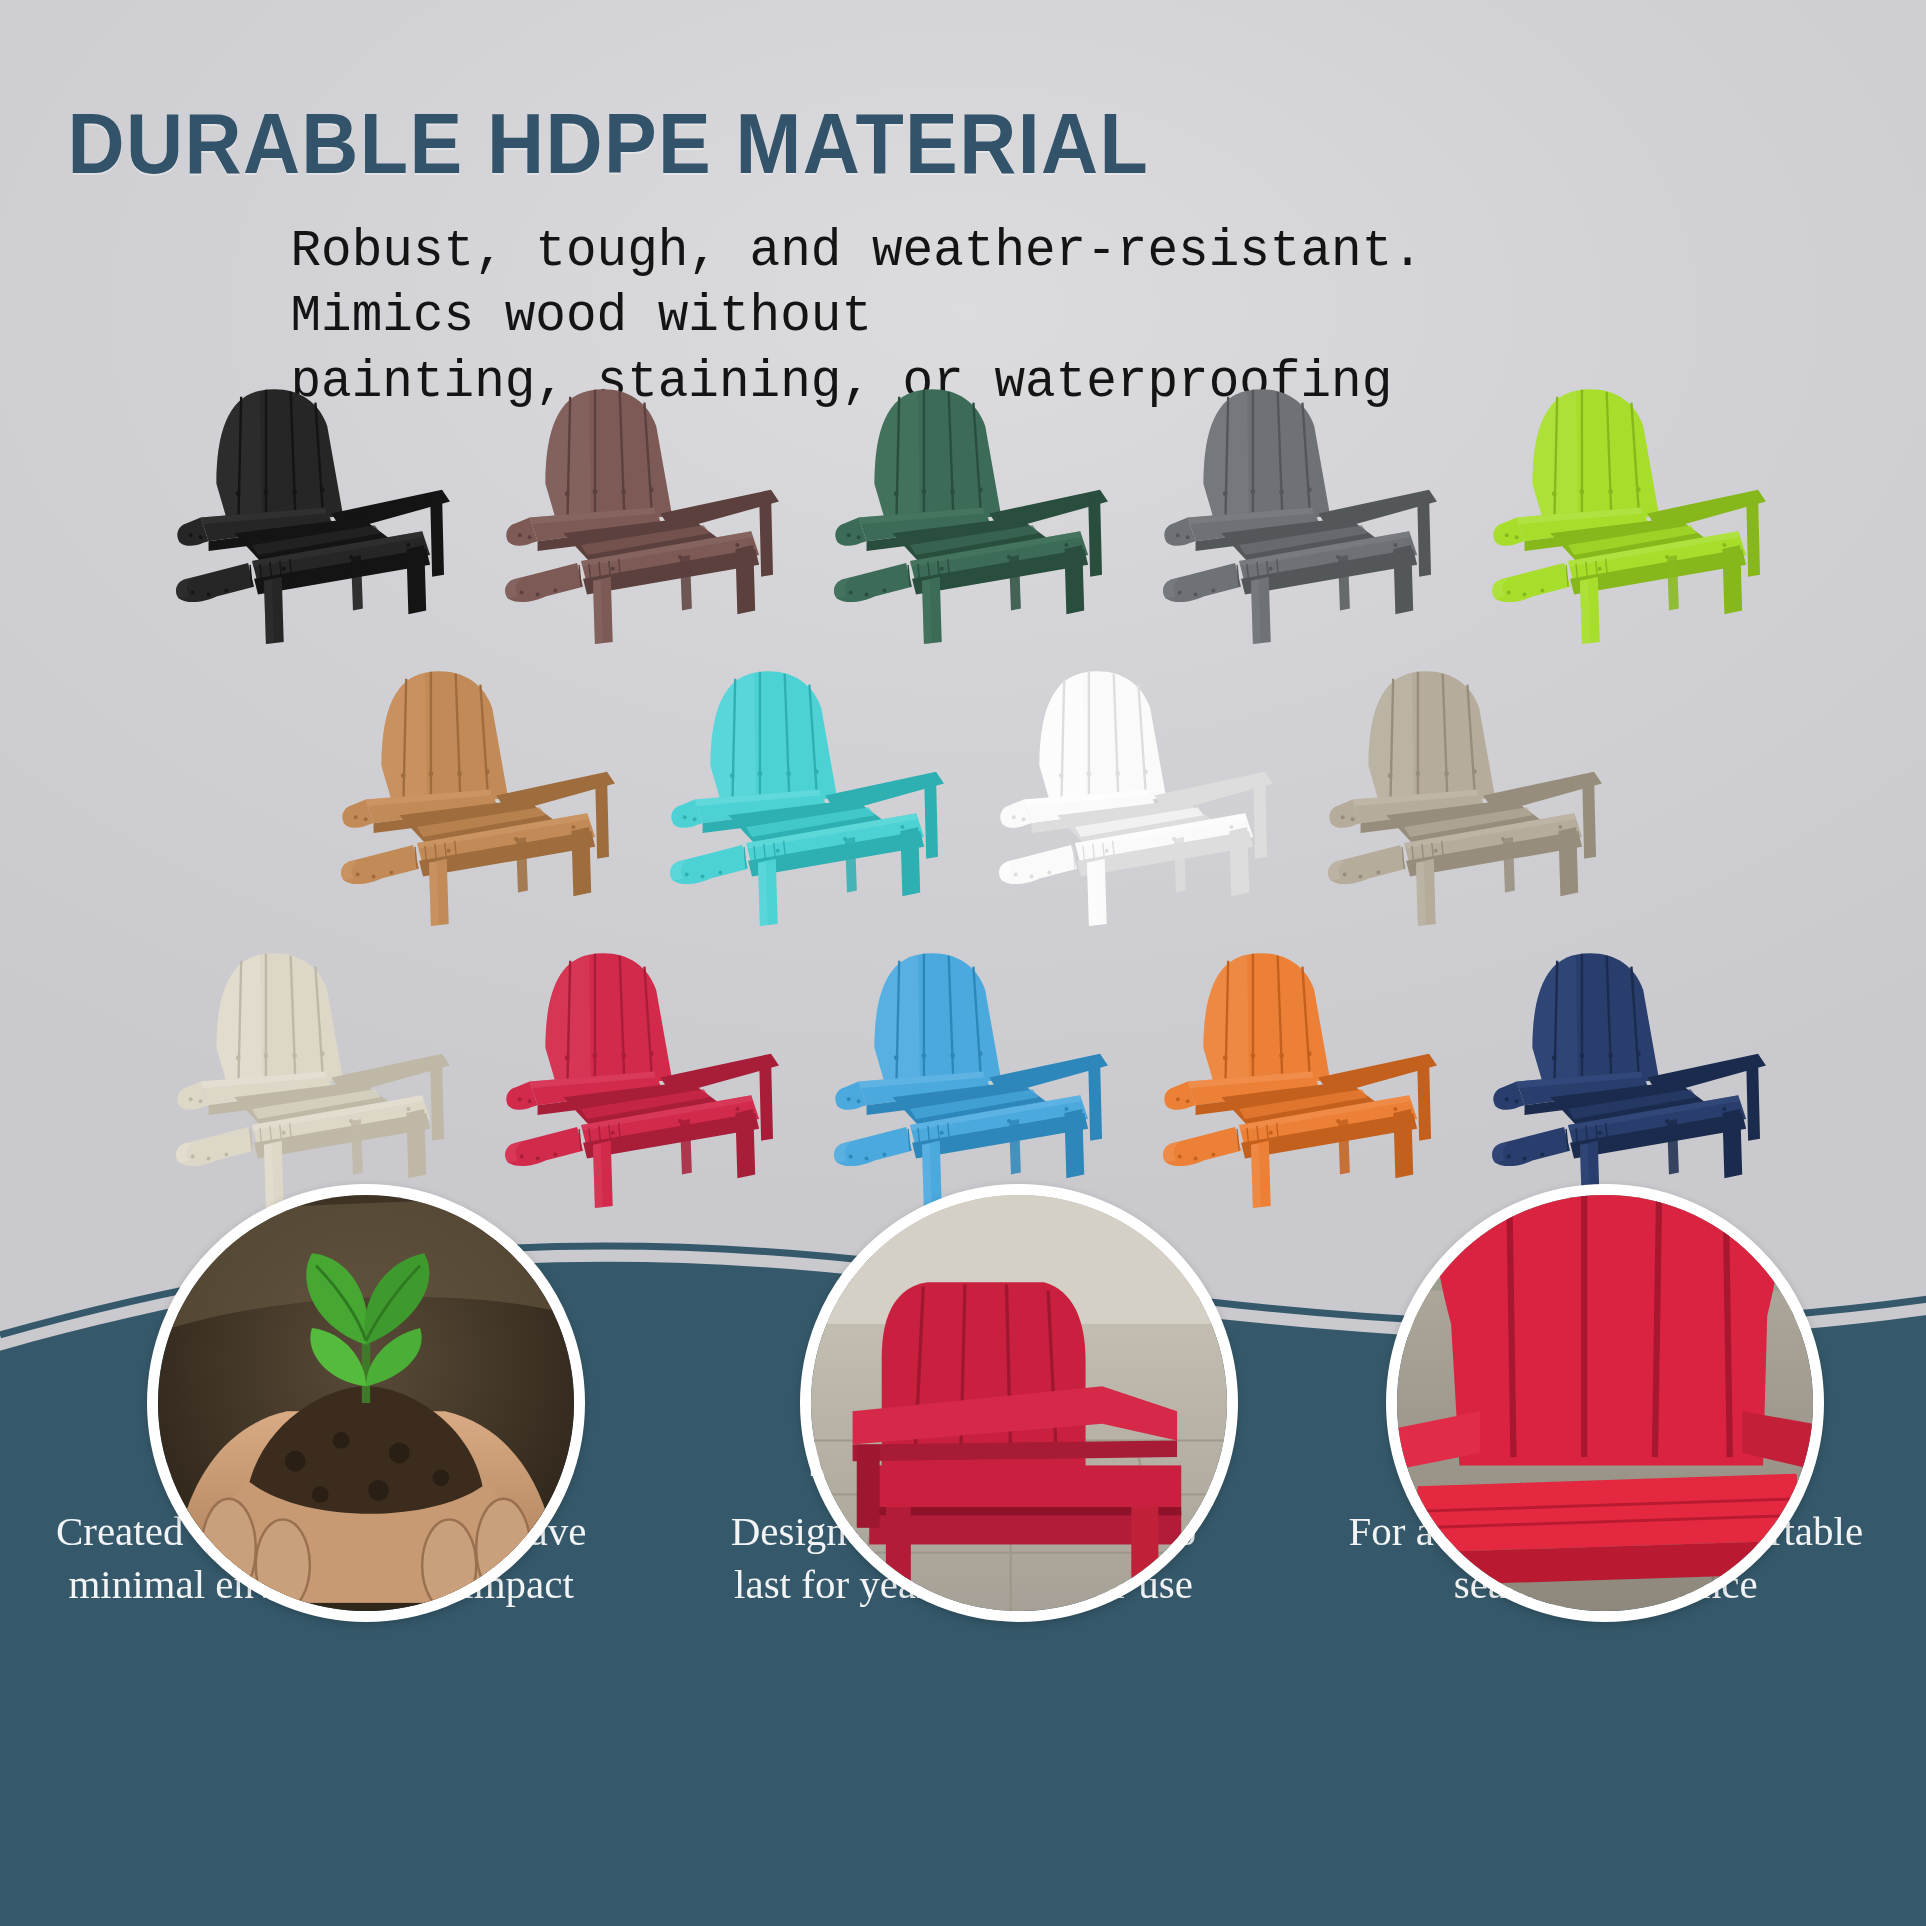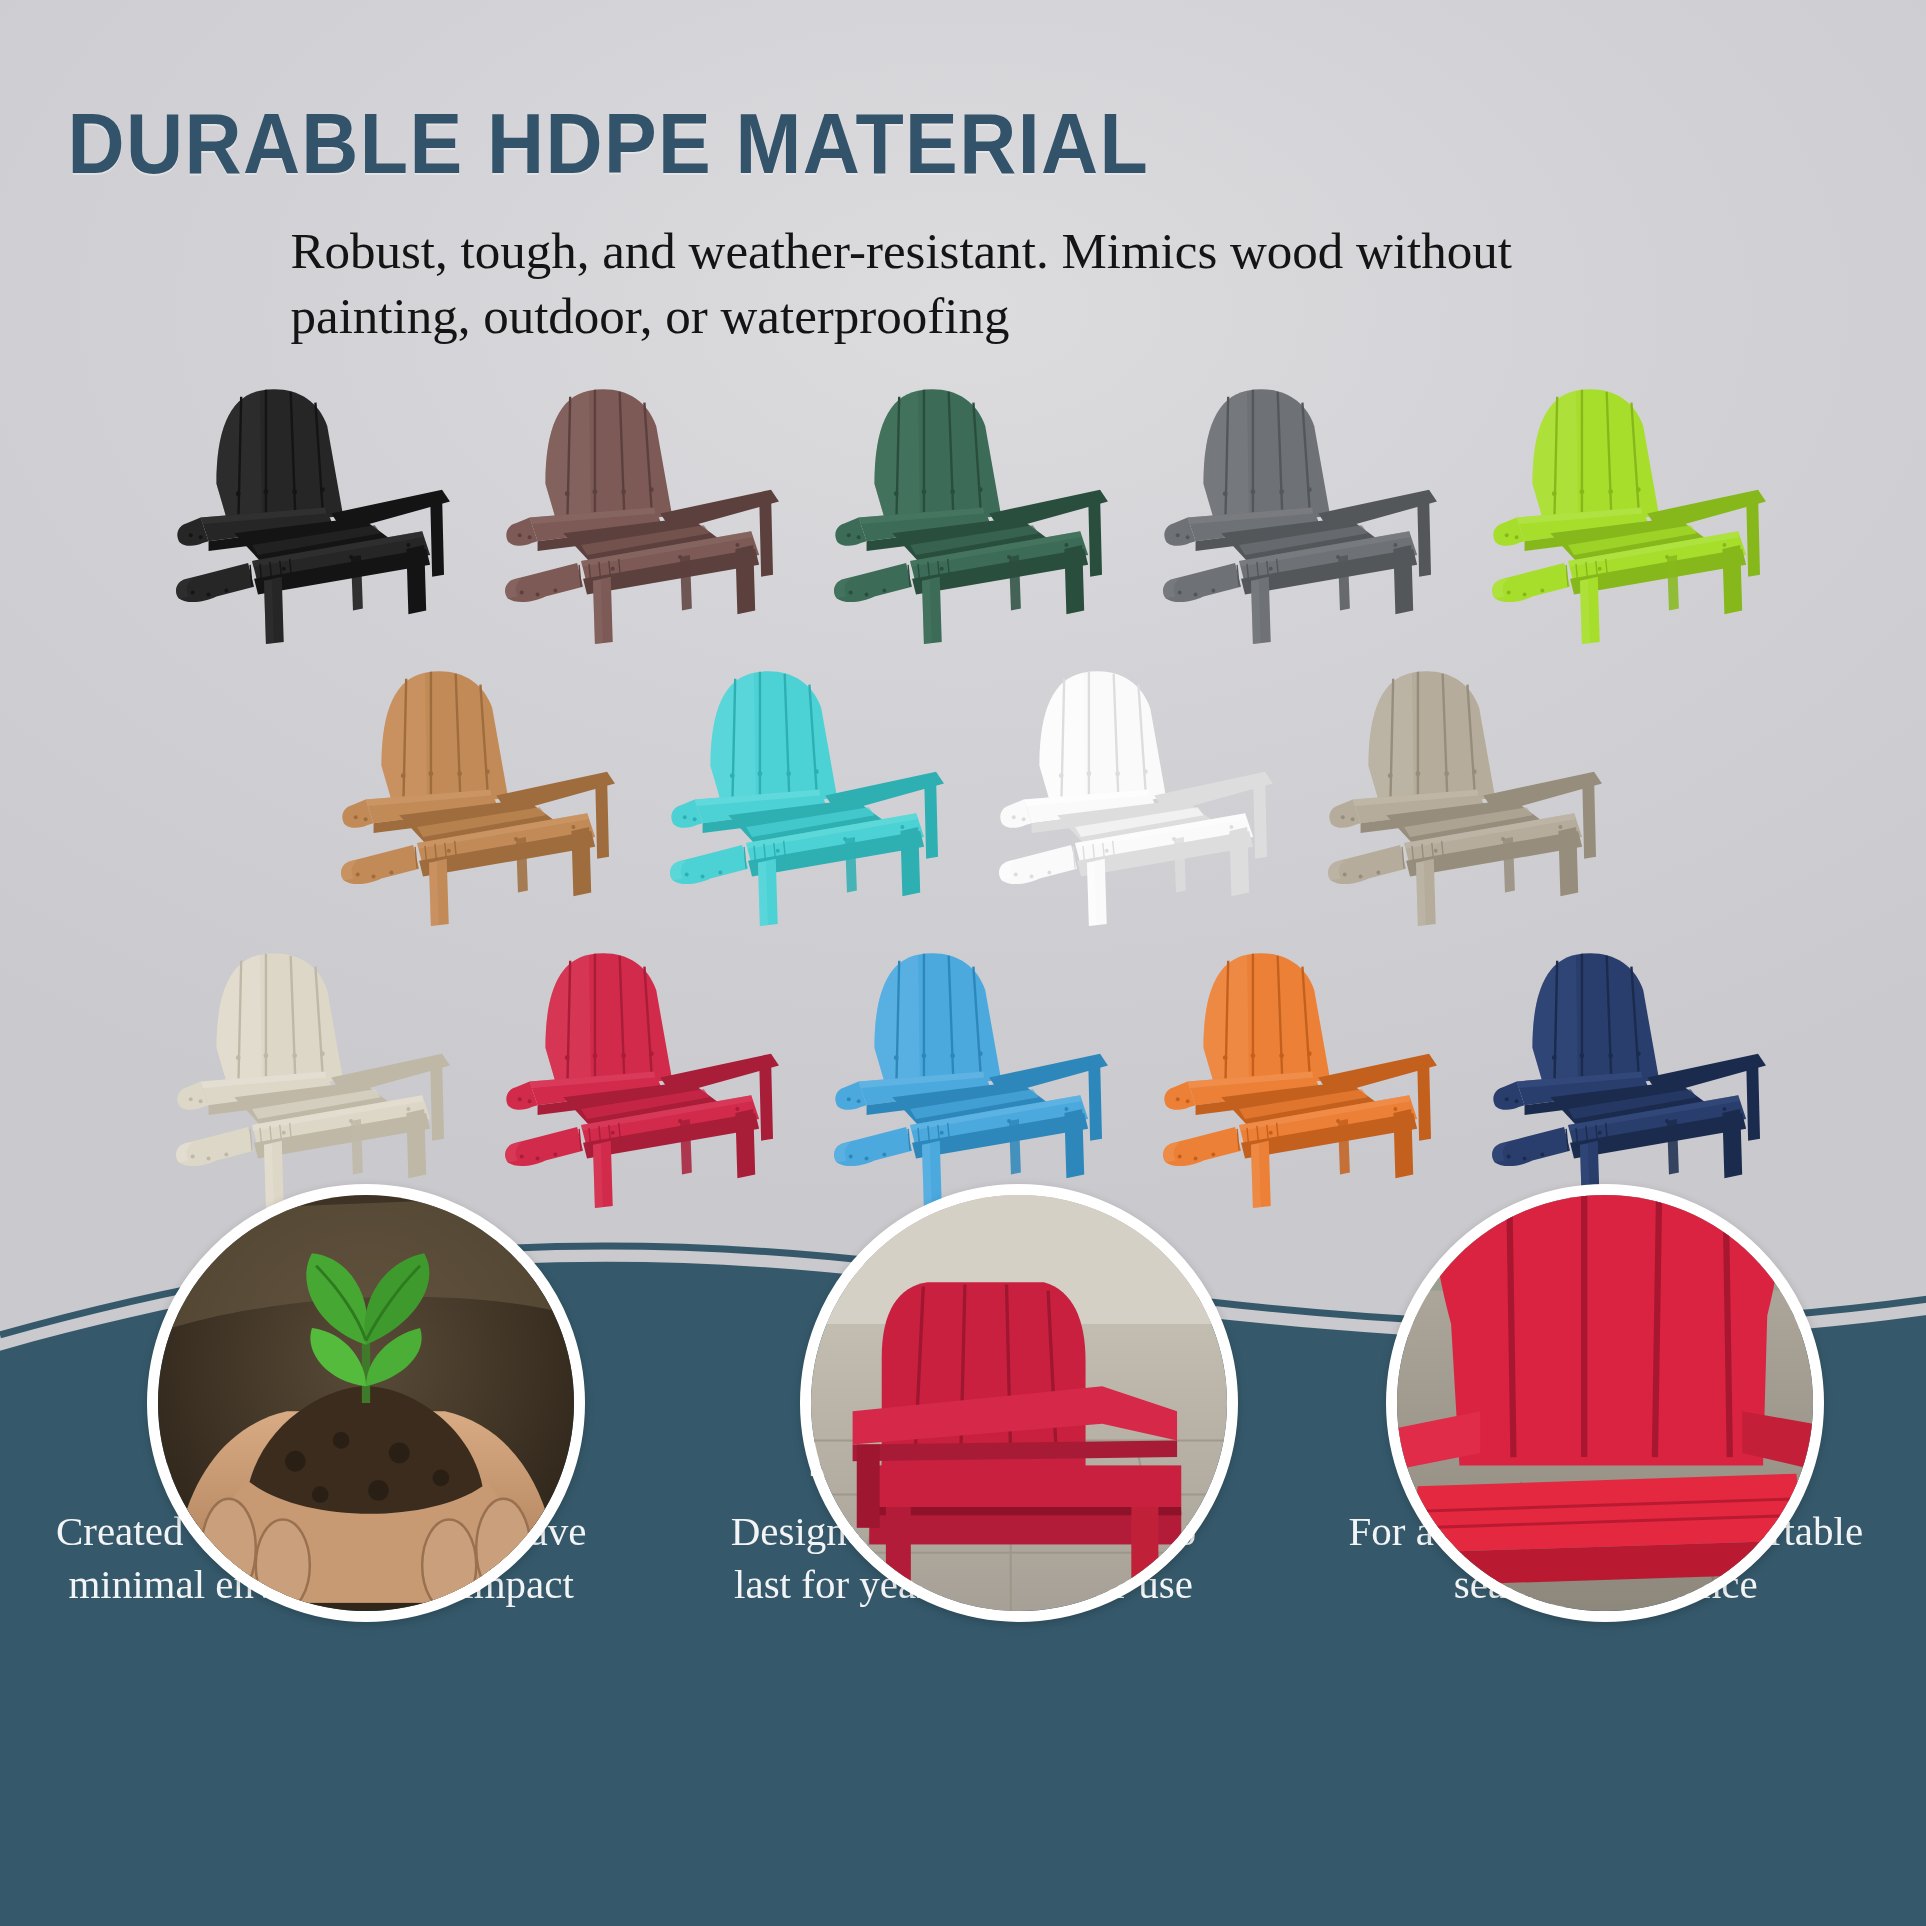--- a/index.html
+++ b/index.html
@@ -23,21 +23,21 @@
     margin:0;padding-top:95px;
     font-family:"Liberation Sans Narrow","Liberation Sans",sans-serif;
     font-weight:700;
     font-size:85px;letter-spacing:1.5px;
     color:#33536a;
     transform:scaleX(.93);
     text-shadow:0 2px 0 rgba(255,255,255,.35);
   }
   #subtitle{
     margin:0 auto;padding-top:26px;width:1346px;
-    font-family:Liberation Serif, serif;
+    font-family:Liberation Mono, monospace;
     font-size:51px;line-height:1.28;color:#141414;
   }
 
   
   #chair-grid{position:absolute;left:0;top:364px;width:1927px;}
   .chair-row{display:flex;justify-content:center;}
   .chair-cell{
     width:329px;height:282px;
     display:flex;align-items:flex-end;justify-content:center;
   }
@@ -80,21 +80,21 @@
 </style>
 </head>
 <body>
 
 <div id="panel-top"></div>
 
 <div id="header">
   <h1 id="title">DURABLE HDPE MATERIAL</h1>
   <div id="subtitle">
     <div>Robust, tough, and weather-resistant. Mimics wood without</div>
-    <div>painting, outdoor, or waterproofing</div>
+    <div>painting, staining, or waterproofing</div>
   </div>
 </div>
 
 <div id="chair-grid">
   <div class="chair-row">
       <div class="chair-cell">
         <svg viewBox="0 0 300 282">
 
     <g>
       <path d="M60 118 C60 62 74 30 104 24 C134 18 162 30 172 60 L188 150 L74 166 Z" fill="#262626"></path>

